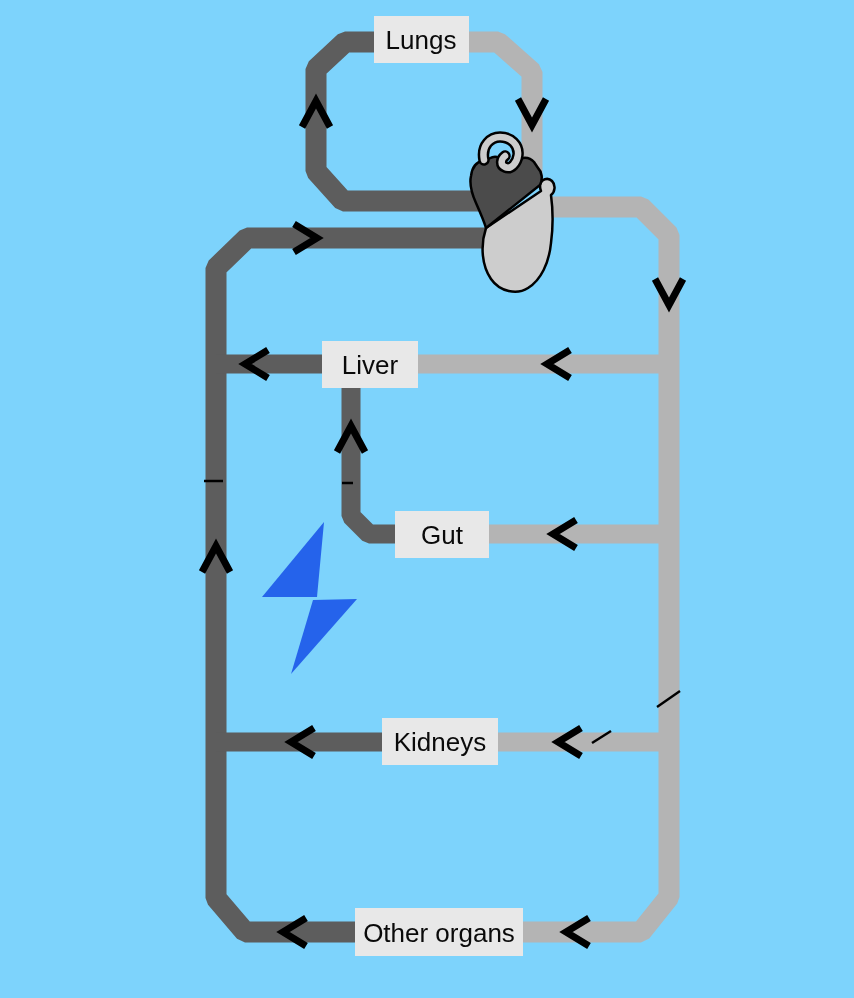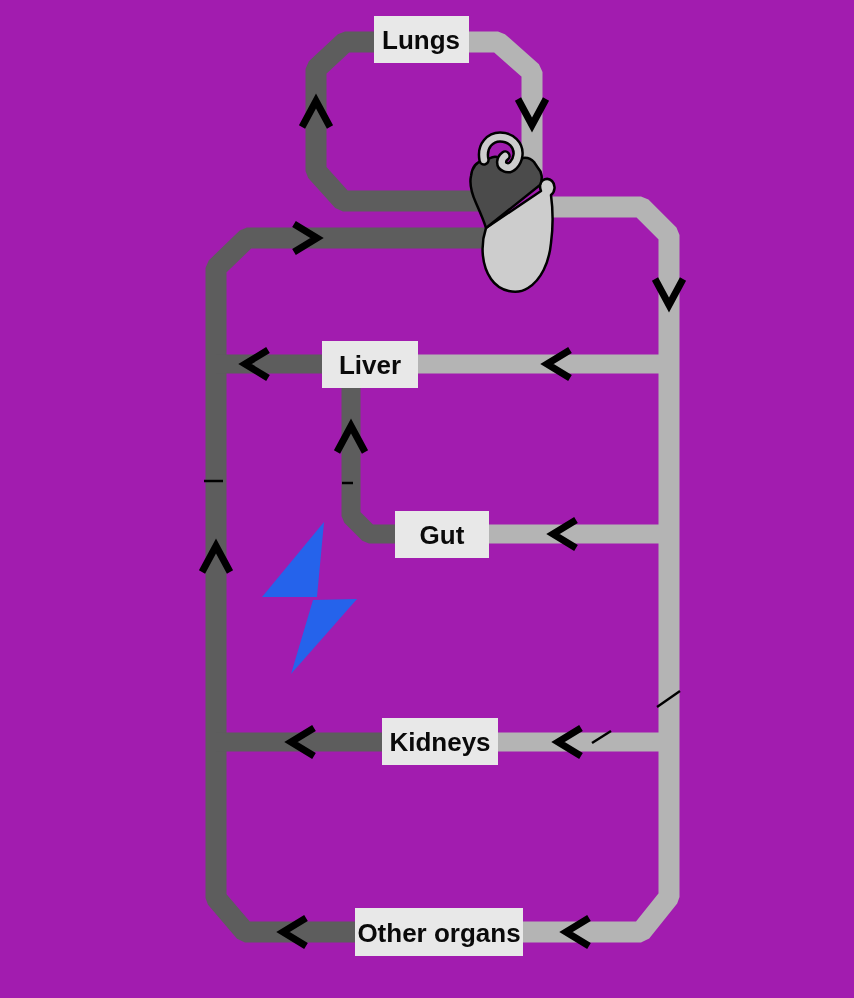--- a/index.html
+++ b/index.html
@@ -1,21 +1,20 @@
 <!DOCTYPE html>
 <html><head>
 <meta charset="utf-8">
 <style>
   html, body { margin: 0; padding: 0; background: #000; }
   #stage {
     position: relative;
     width: 854px; height: 998px;
-    background: #a21caf;
+    background: #7dd3fc;
     overflow: hidden;
-    font-weight: bold;
   }
   svg { display: block; }
   .pipe-light { stroke: #b4b4b4; fill: none; stroke-linejoin: bevel; }
   .pipe-dark  { stroke: #5d5d5d; fill: none; stroke-linejoin: bevel; }
   .w-main   { stroke-width: 21; }
   .w-branch { stroke-width: 19; }
   .arrow  { stroke: #000; stroke-width: 7; fill: none; stroke-linejoin: miter; }
   .leader { stroke: #000; stroke-width: 2.5; fill: none; }
   .organ-box   { fill: #e8e8e8; }
   .organ-label {

